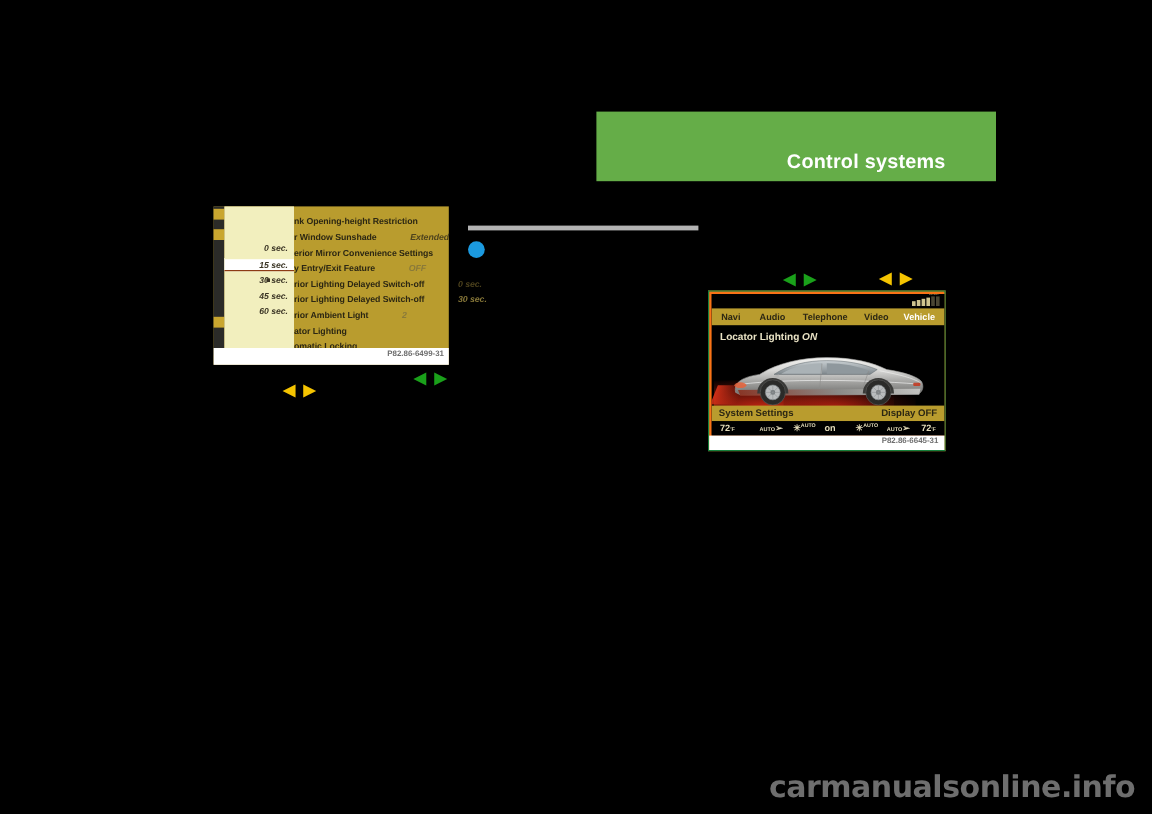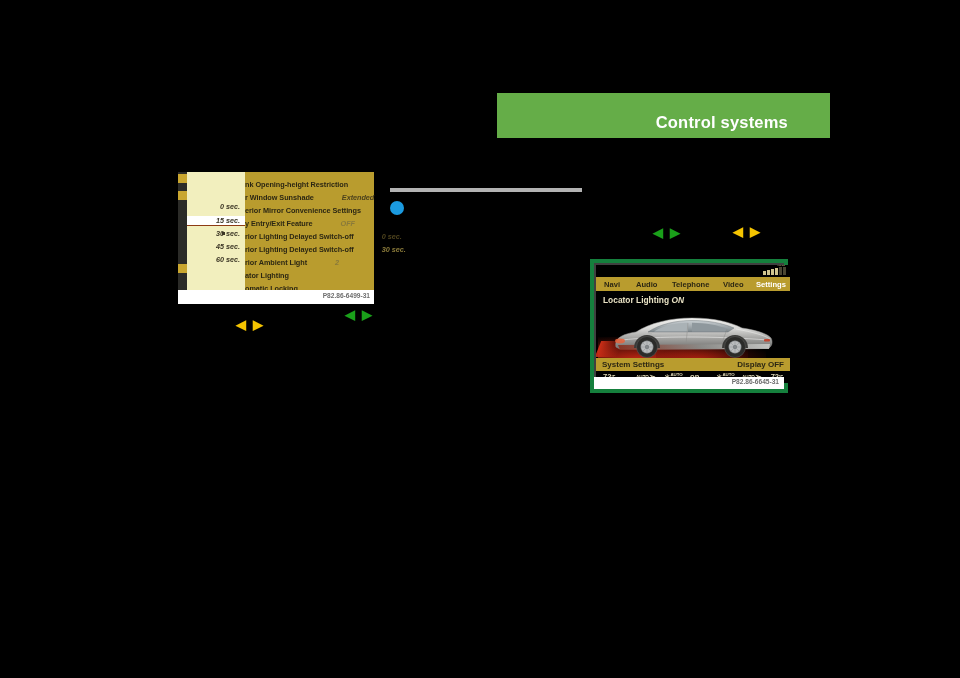--- a/index.html
+++ b/index.html
@@ -20,21 +20,21 @@
     inset: 0;
     background: #000000;
   }
 
   
   .chapter-banner {
     position: absolute;
     left: 497px;
     top: 93px;
     width: 333px;
-    height: 45px;
+    height: 58px;
     background: #65ad48;
     text-align: center;
   }
   .chapter-banner .chapter-title {
     position: absolute;
     right: 42px;
     bottom: 6px;
     font-size: 16.5px;
     font-weight: bold;
     color: #ffffff;
@@ -163,25 +163,25 @@
     font-size: 6.6px;
     font-weight: bold;
     color: #6e6e6e;
     white-space: nowrap;
   }
 
   
   .fig-right {
     position: absolute;
     left: 590px;
-    top: 259px;
+    top: 242px;
     width: 198px;
     height: 134px;
-    background: #404040;
-    border: 4px solid #15803d;
+    background: #f97316;
+    border: 1px solid #15803d;
     box-sizing: border-box;
   }
   .fig-right .screen {
     position: absolute;
     left: 2px;
     top: 2px;
     width: 194px;
     height: 118px;
     background: #000000;
     overflow: hidden;
@@ -518,21 +518,21 @@
           <i class="off" style="height:8px"></i>
           <i class="off" style="height:8px"></i>
         </div>
       </div>
 
       <div class="menubar">
         <div class="mi" style="left:8px">Navi</div>
         <div class="mi" style="left:40px">Audio</div>
         <div class="mi" style="left:76px">Telephone</div>
         <div class="mi" style="left:127px">Video</div>
-        <div class="mi active" style="left:160px">Settings</div>
+        <div class="mi active" style="left:160px">Vehicle</div>
       </div>
 
       <div class="title-line">
         <span>Locator Lighting</span>
         <span class="st">ON</span>
       </div>
 
       <div class="car-stage">
         <div class="glow"></div>
         <div class="glow2"></div>
@@ -626,14 +626,15 @@
           <span>72</span><span class="tiny">′F</span>
         </div>
       </div>
     </div>
 
     <div class="caption-strip2">
       <div class="cap">P82.86-6645-31</div>
     </div>
   </div>
 
+  <div class="watermark">carmanualsonline.info</div>
 
 </div>
 
 </body></html>

